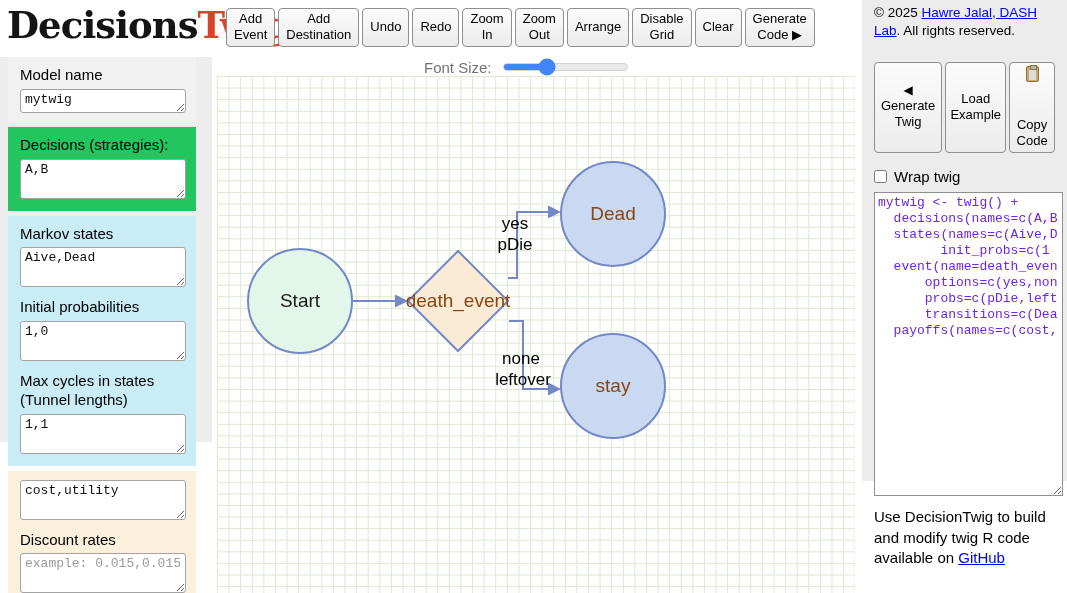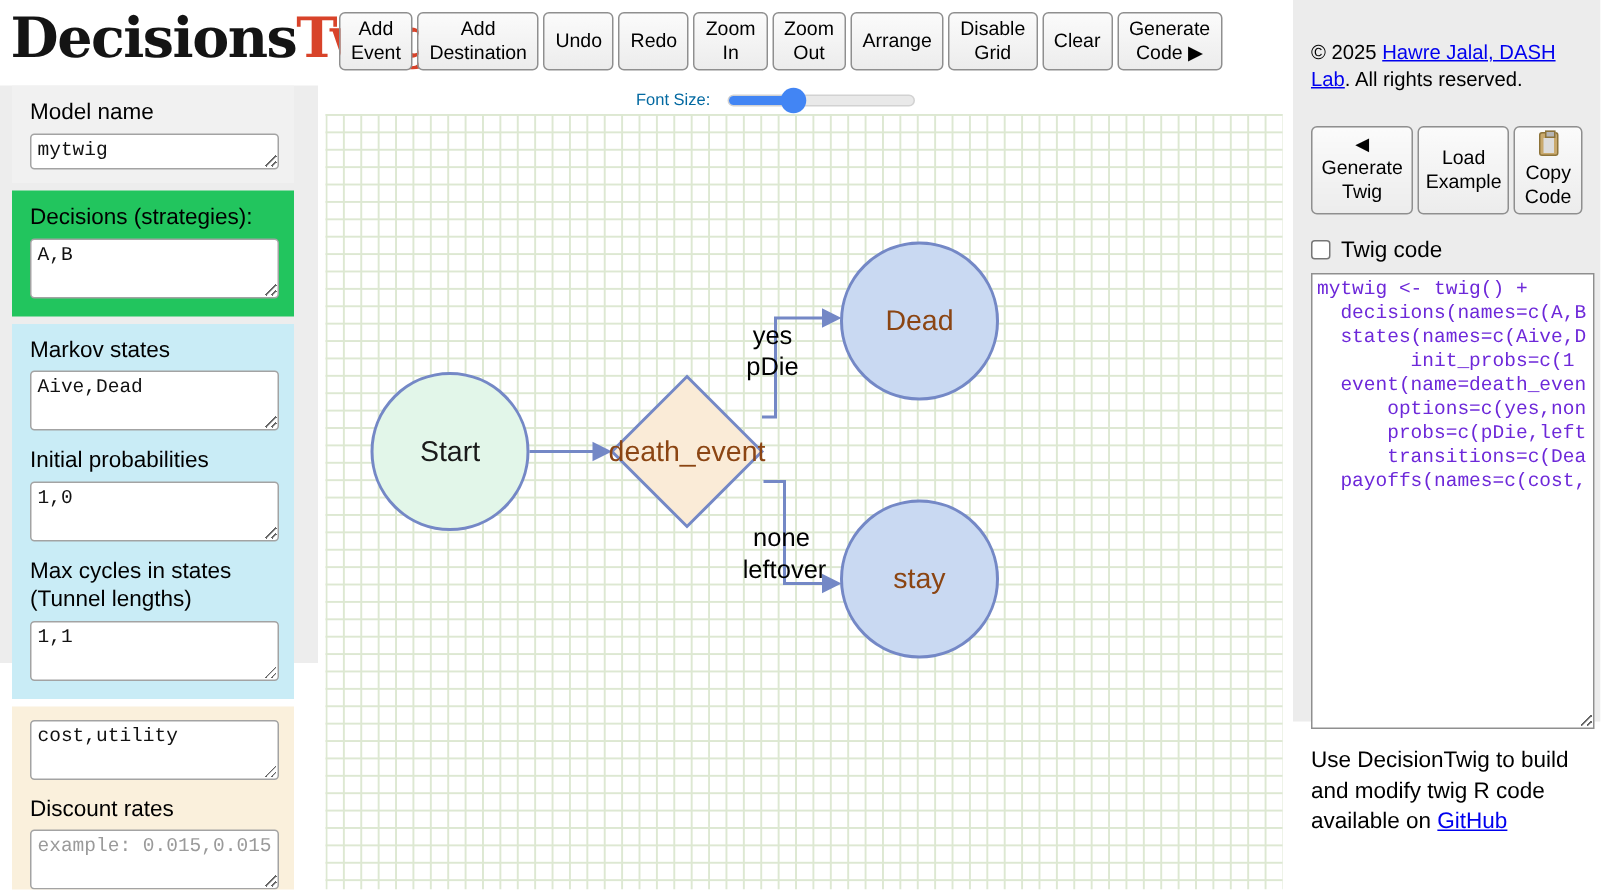--- a/index.html
+++ b/index.html
@@ -38,41 +38,41 @@
   .fld textarea::placeholder { color:#9a9a9a; }
 
   
   .canvas { position:absolute; left:212px; top:57px; width:650px; height:536px; background:#fff; }
   .grid { position:absolute; left:5px; top:19px; width:638px; height:517px;
     background-image:
       linear-gradient(to right, #dde8d2 1px, transparent 1px),
       linear-gradient(to bottom, #dde8d2 1px, transparent 1px);
     background-size:11.6px 11.6px; }
   .fontsize { position:absolute; left:212px; top:1px; height:18px; display:flex; align-items:center; gap:11px; }
-  .fontsize .fs-label { font-size:11px; color:#0369a1; }
+  .fontsize .fs-label { font-size:15px; color:#737373; }
   .slider { position:relative; width:125px; height:8px; background:#e9e9e9;
     border:1px solid #d2d2d2; border-radius:5px; cursor:pointer; }
   .slider .fill { position:absolute; left:0; top:0; height:100%; background:#4285f4; border-radius:5px; }
   .slider .thumb { position:absolute; top:50%; width:17px; height:17px; background:#4285f4;
     border-radius:50%; transform:translate(-50%,-50%); }
   svg.diagram { position:absolute; left:0; top:0; }
   svg.diagram text { font-family:"Liberation Sans", sans-serif; }
 
   
   .rpanel { position:absolute; left:862px; top:0; width:205px; height:481px; background:#ececec;
-    padding:26px 12px; }
+    padding:4px 12px; }
   .copyright { font-size:13.5px; line-height:1.32; color:#000; }
   a.lnk { color:#0000ee; text-decoration:underline; cursor:pointer; }
   .r-heading { font-size:15px; font-weight:bold; margin-top:22px; }
   .rbtns { display:flex; gap:3px; margin-top:22px; }
   .rbtn { min-height:59px; background:linear-gradient(#fbfbfb,#ececec); border:1px solid #8f8f8f;
     border-radius:4px; font-size:13px; line-height:1.25; color:#000; text-align:center;
     display:flex; flex-direction:column; align-items:center; justify-content:center;
     white-space:pre-line; padding:3px 6px; cursor:pointer; }
-  .rbtn.w1 { width:73px; } .rbtn.w2 { width:61px; } .rbtn.w3 { width:49px; }
+  .rbtn.w1 { width:73px; } .rbtn.w2 { width:61px; } .rbtn.w3 { width:49px;gap:32px; }
   .tri { font-size:12px; line-height:1; margin-bottom:2px; }
   .clip-icon { position:relative; width:13px; height:16px; background:#c9a96d;
     border:1px solid #8d7339; border-radius:2px; margin-bottom:3px; }
   .clip-icon::before { content:""; position:absolute; left:2px; top:3px; width:7px; height:10px; background:#dcdcdc; }
   .clip-icon::after { content:""; position:absolute; left:3px; top:-2px; width:5px; height:3px;
     background:#b5b5b5; border:1px solid #8d7339; }
   .wrapRow { display:flex; align-items:center; gap:7px; margin-top:15px; font-size:15px; }
   .wrapRow input { width:13px; height:13px; }
   .codebox { display:block; margin-top:7px; width:189px; height:304px; background:#fff;
     border:1px solid #8f8f8f; font-family:"Liberation Mono", monospace; font-size:13px;
@@ -202,21 +202,21 @@
       </button>
       <button class="rbtn w3">
         <span class="clip-icon"></span>
         <span>Copy
 Code</span>
       </button>
     </div>
 
     <label class="wrapRow">
       <input type="checkbox" style="">
-      <span>Twig code</span>
+      <span>Wrap twig</span>
     </label>
 
     <textarea class="codebox" wrap="off" style="">mytwig &lt;- twig() +
   decisions(names=c(A,B
   states(names=c(Aive,D
         init_probs=c(1
   event(name=death_even
       options=c(yes,non
       probs=c(pDie,left
       transitions=c(Dea

